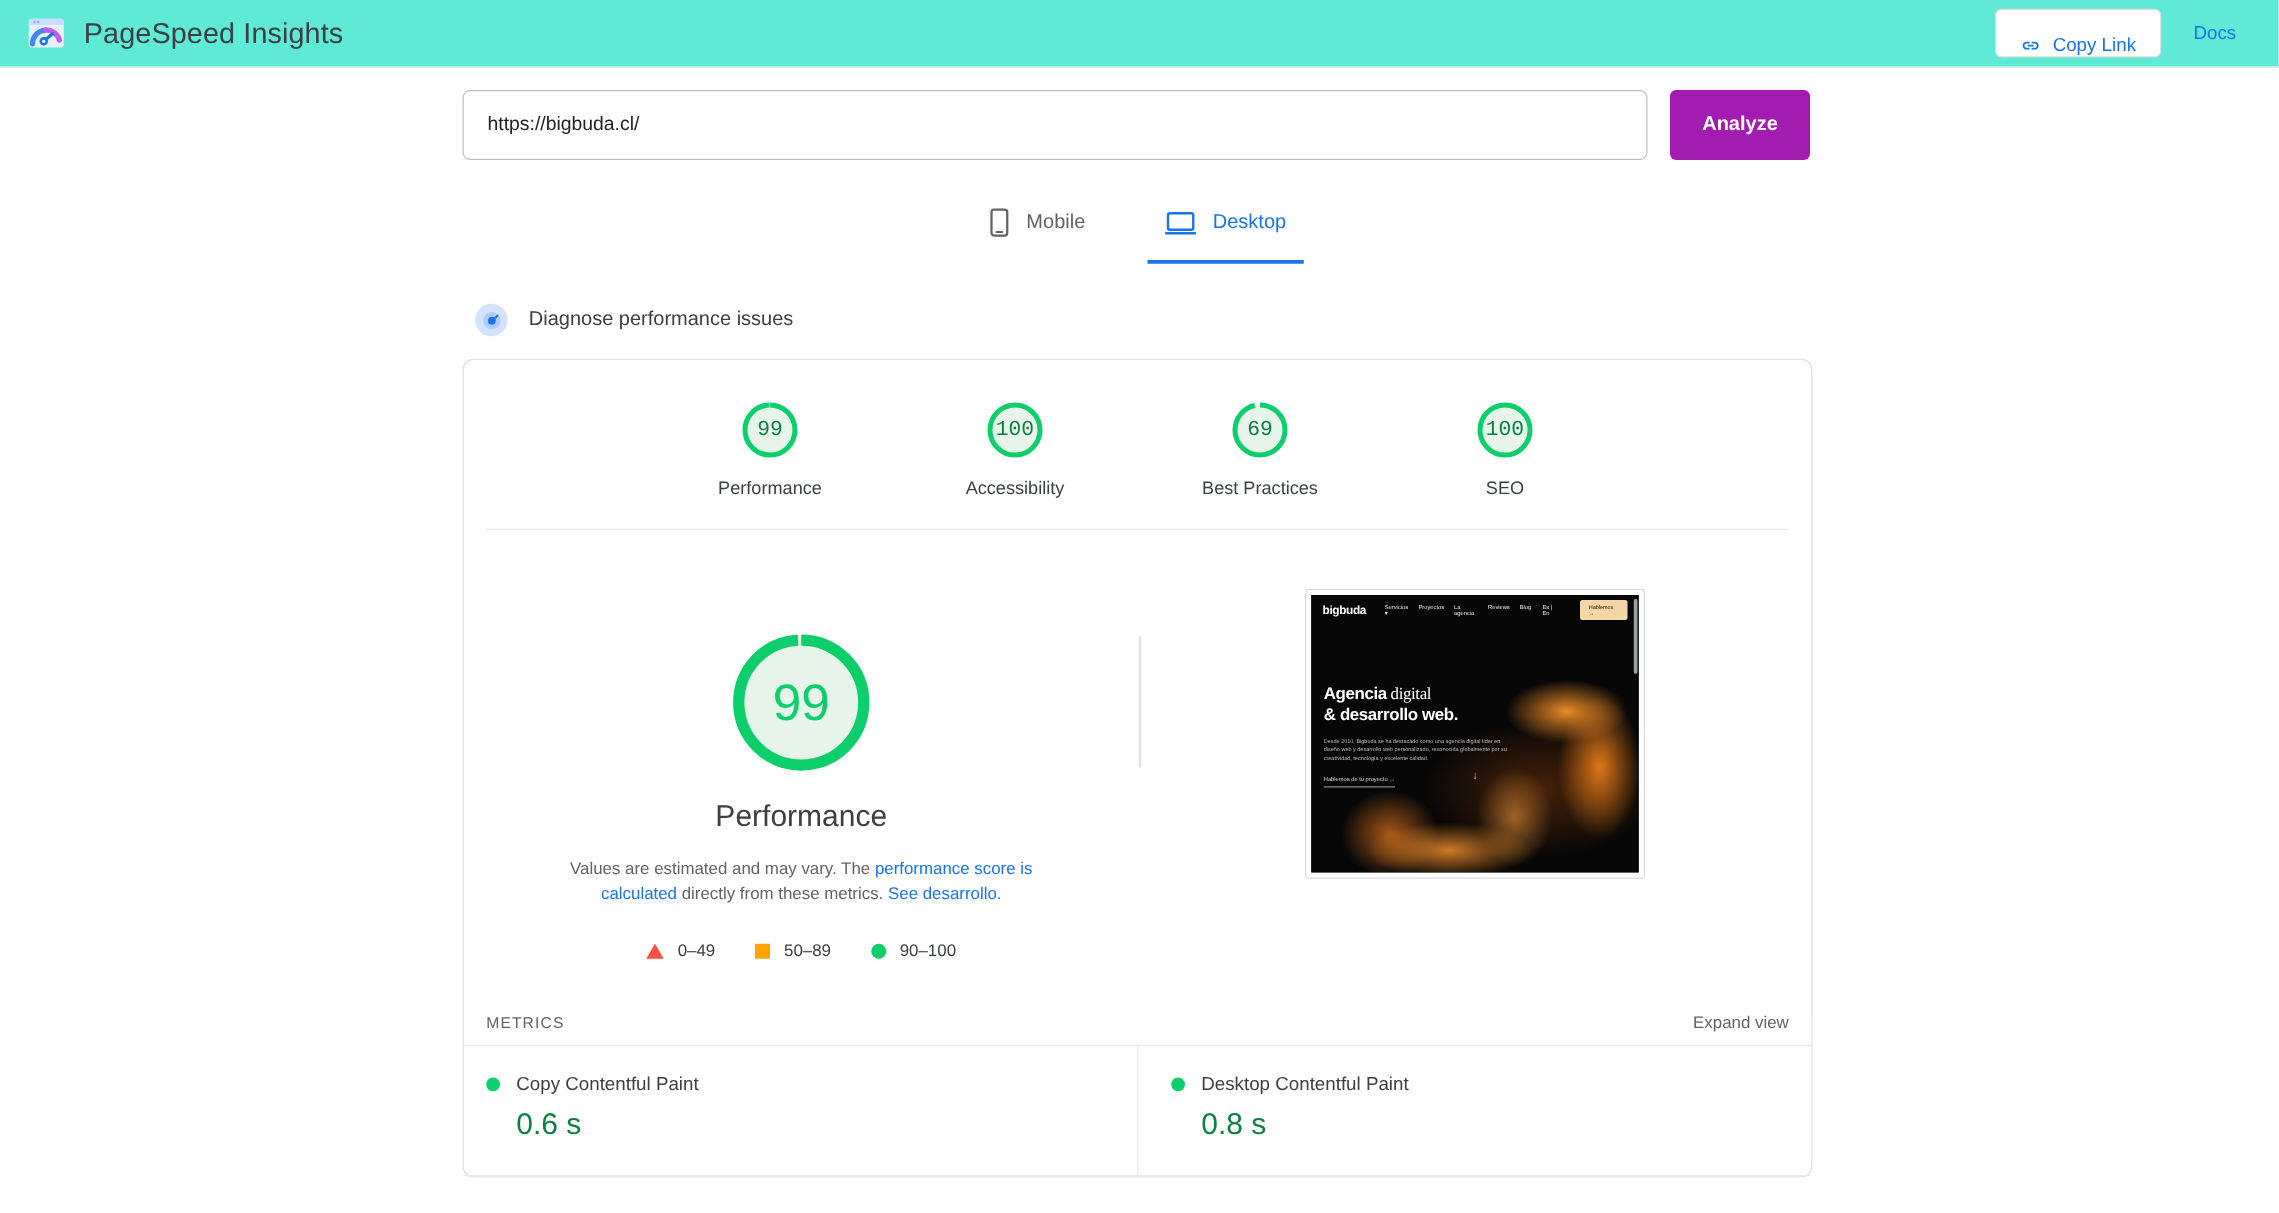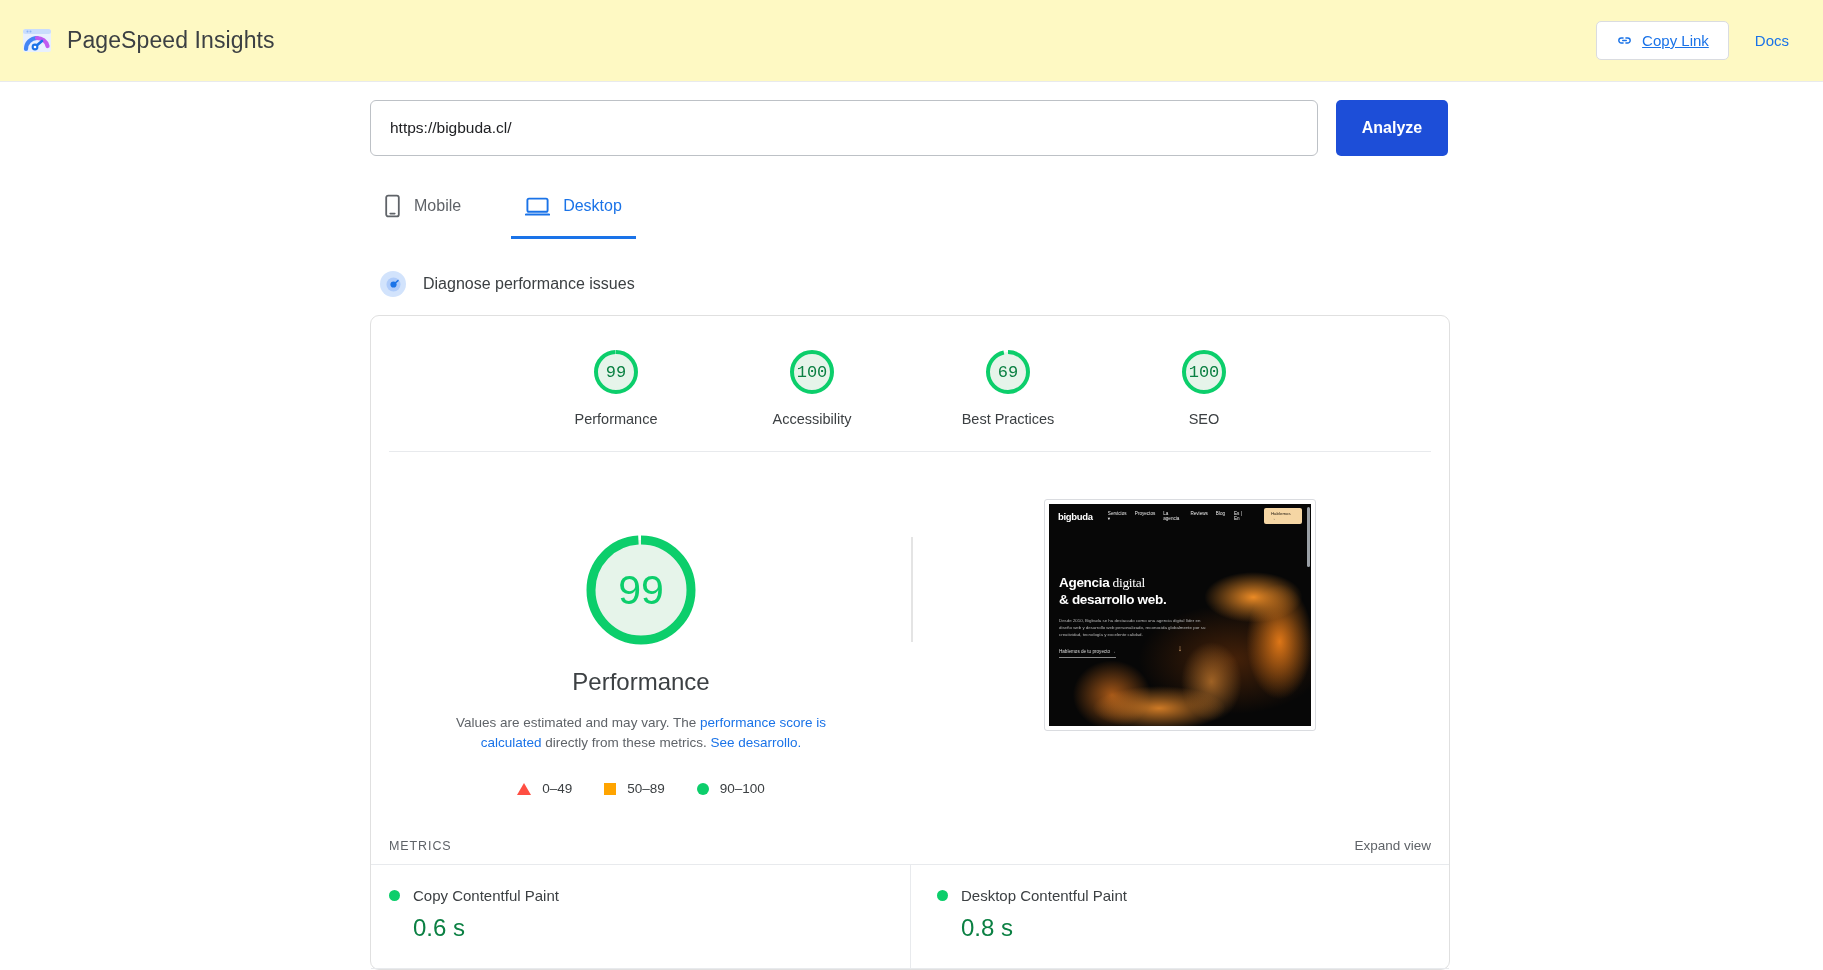--- a/index.html
+++ b/index.html
@@ -7,50 +7,49 @@
     width: 1823px; height: 970px;
     background: #ffffff;
     font-family: "Liberation Sans", sans-serif;
     color: #202124;
     overflow: hidden;
   }
 
   
   .header {
     position: relative;
-    height: 82px;
+    height: 54px;
     display: flex;
     align-items: center;
     justify-content: space-between;
     padding: 0 26px 0 20px;
     border-bottom: 1px solid #e8eaed;
-    background: #fef9c3;
+    background: #5eead4;
   }
   .brand { display: flex; align-items: center; gap: 13px; }
   .brand-logo { width: 34px; height: 34px; display: block; }
   .brand-title {
     font-size: 23px;
     color: #3c4043;
     letter-spacing: .1px;
     font-weight: 400;
   }
   .header-right { display: flex; align-items: center; gap: 18px; }
   .copy-link-btn {
-    display: flex; align-items: center; gap: 9px;
+    display: flex; align-items: flex-end; gap: 9px;
     height: 39px;
     padding: 0 19px;
     border: 1px solid #dadce0;
     border-radius: 5px;
     background: #fff;
     color: #1a73e8;
     font-size: 15px;
     font-family: inherit;
     cursor: pointer;
     white-space: nowrap;
-    text-decoration: underline;
   }
   .link-icon { width: 17px; height: 17px; display: block; }
   .docs-link {
     color: #1a73e8;
     font-size: 15px;
     text-decoration: none;
     padding: 4px 8px;
     cursor: pointer;
     white-space: nowrap;
   }
@@ -75,33 +74,34 @@
     padding: 0 19px;
     font-size: 15.5px;
     font-family: inherit;
     color: #202124;
     background: #fff;
     outline: none;
   }
   .analyze-btn {
     width: 112px;
     height: 56px;
-    background: #1d4ed8;
+    background: #a21caf;
     color: #fff;
     border: none;
     border-radius: 5px;
     font-size: 16px;
     font-weight: 700;
     font-family: inherit;
     cursor: pointer;
   }
 
   
   .tabs {
     display: flex;
+    justify-content: center;
     gap: 36px;
     margin-top: 24px;
   }
   .tab {
     display: flex;
     align-items: center;
     gap: 13px;
     padding: 14px 14px 18px;
     cursor: pointer;
     border-bottom: 3px solid transparent;

